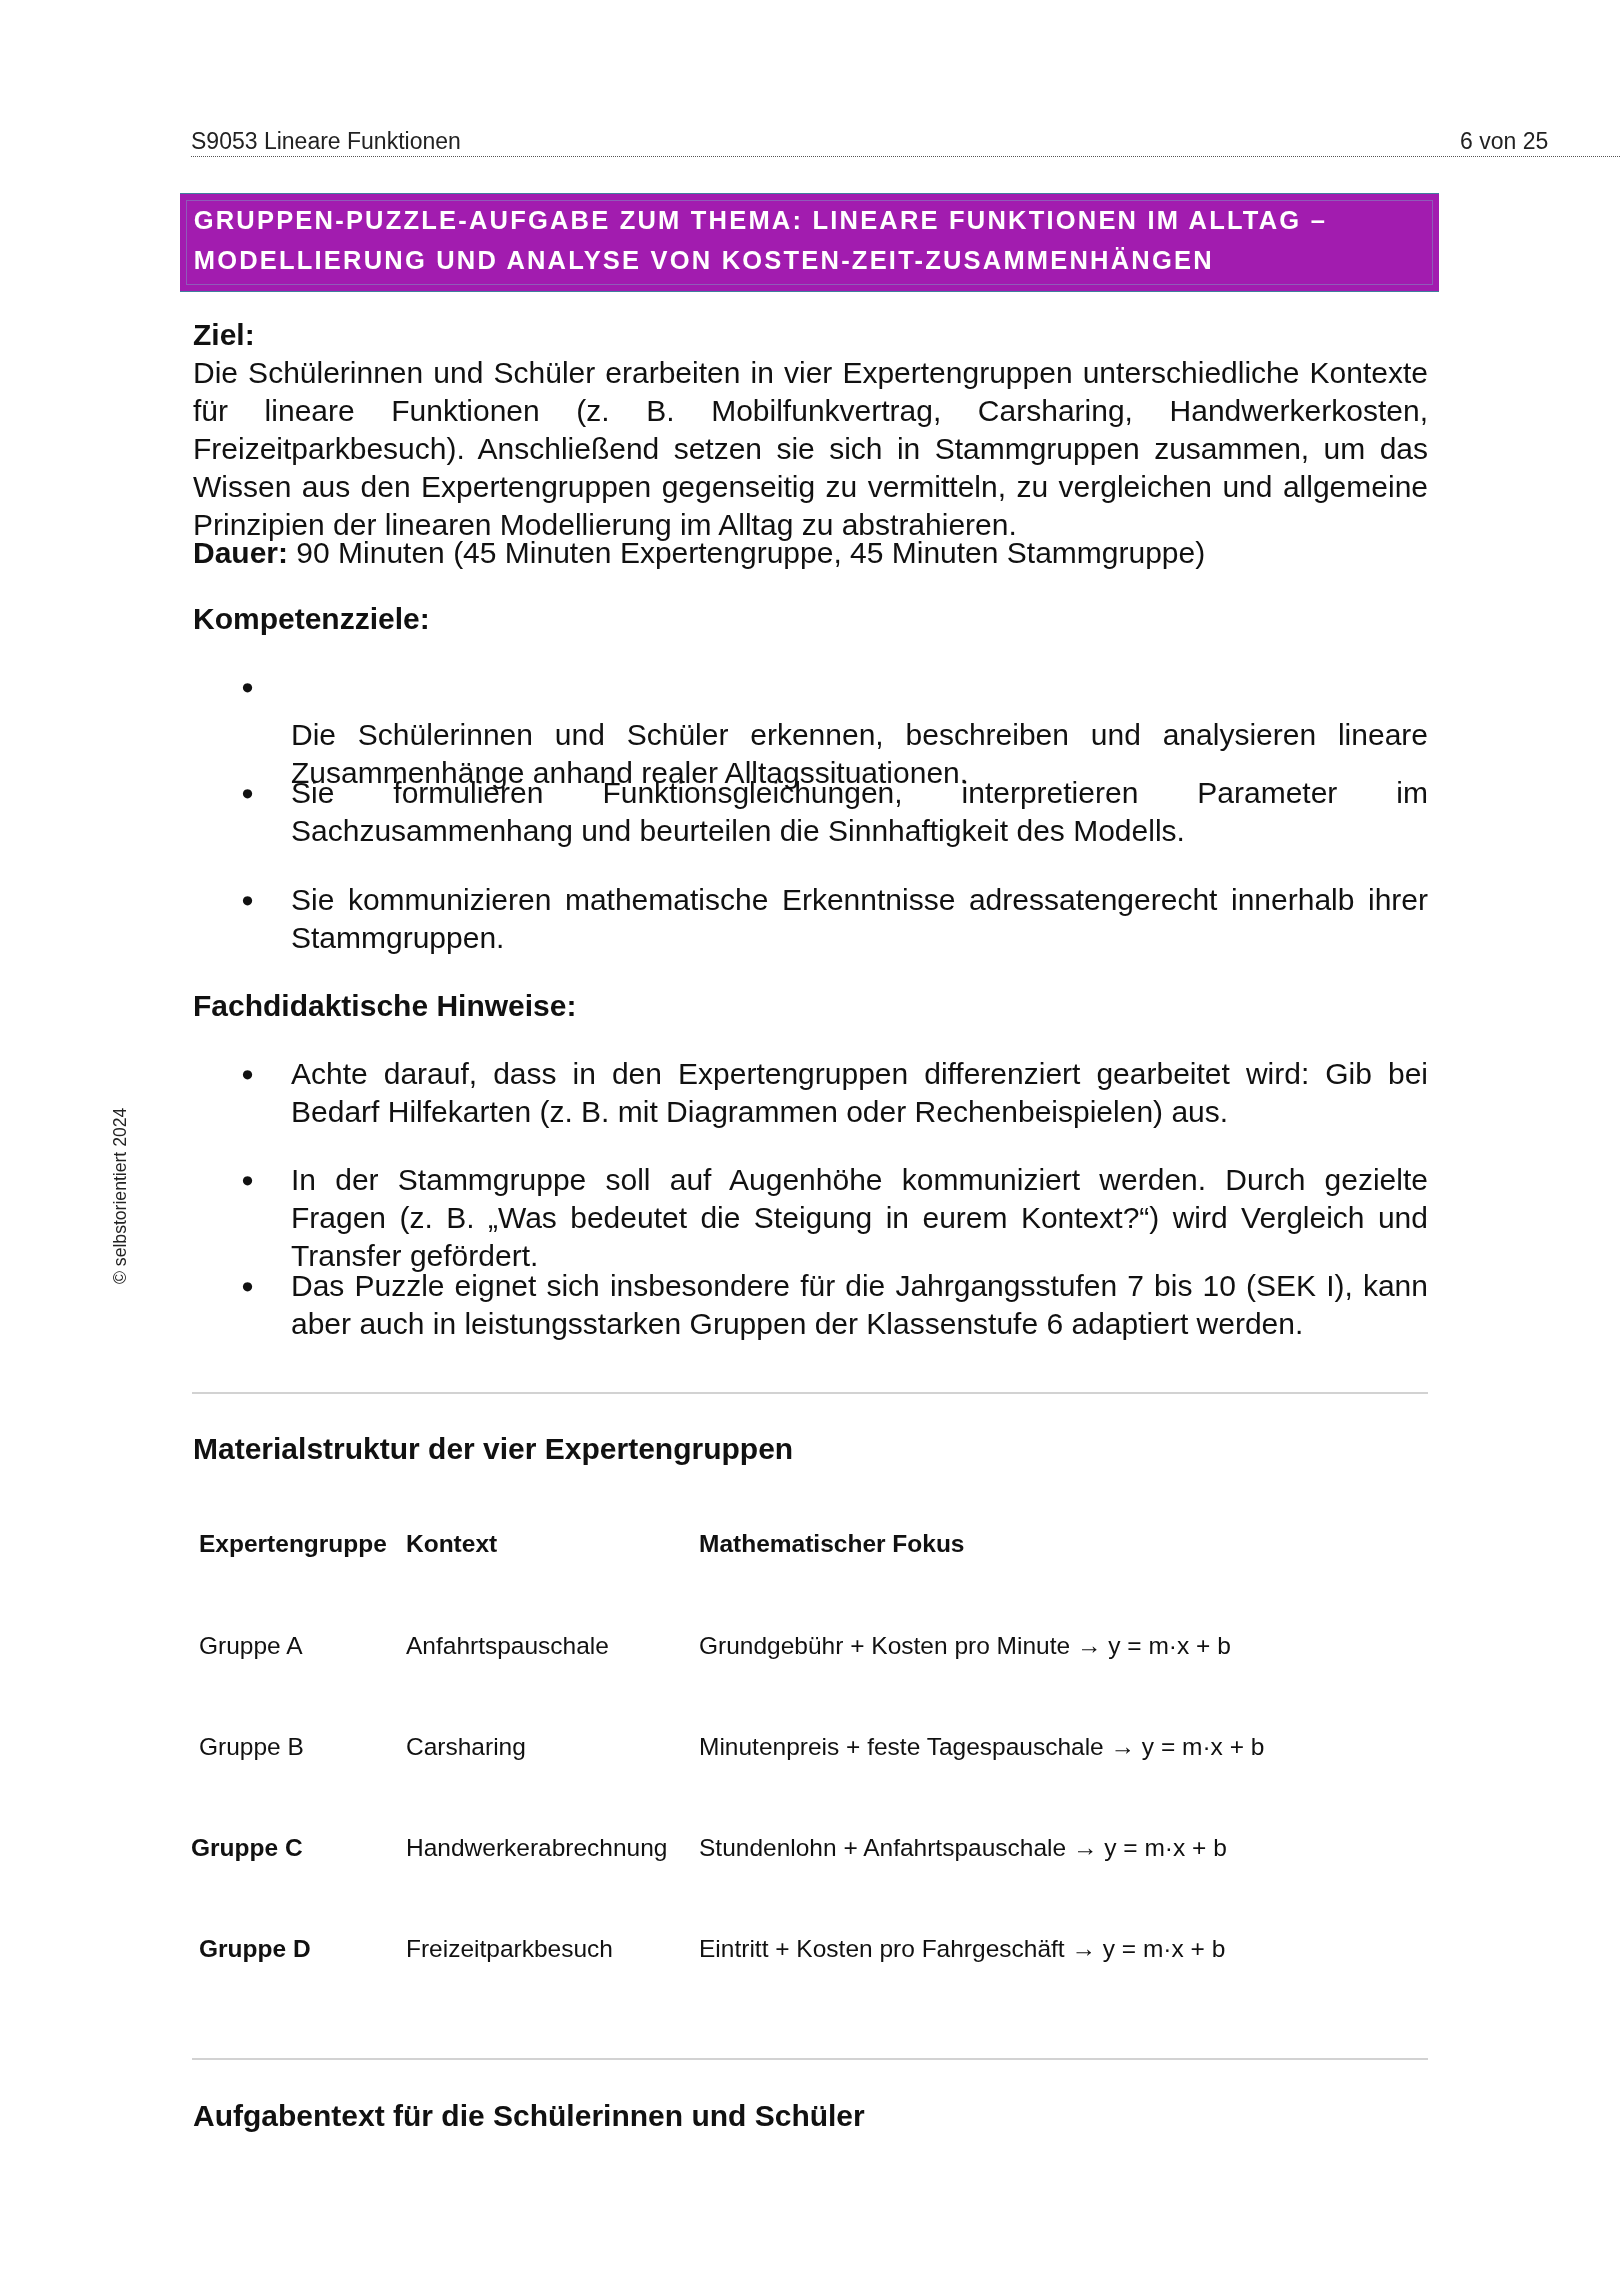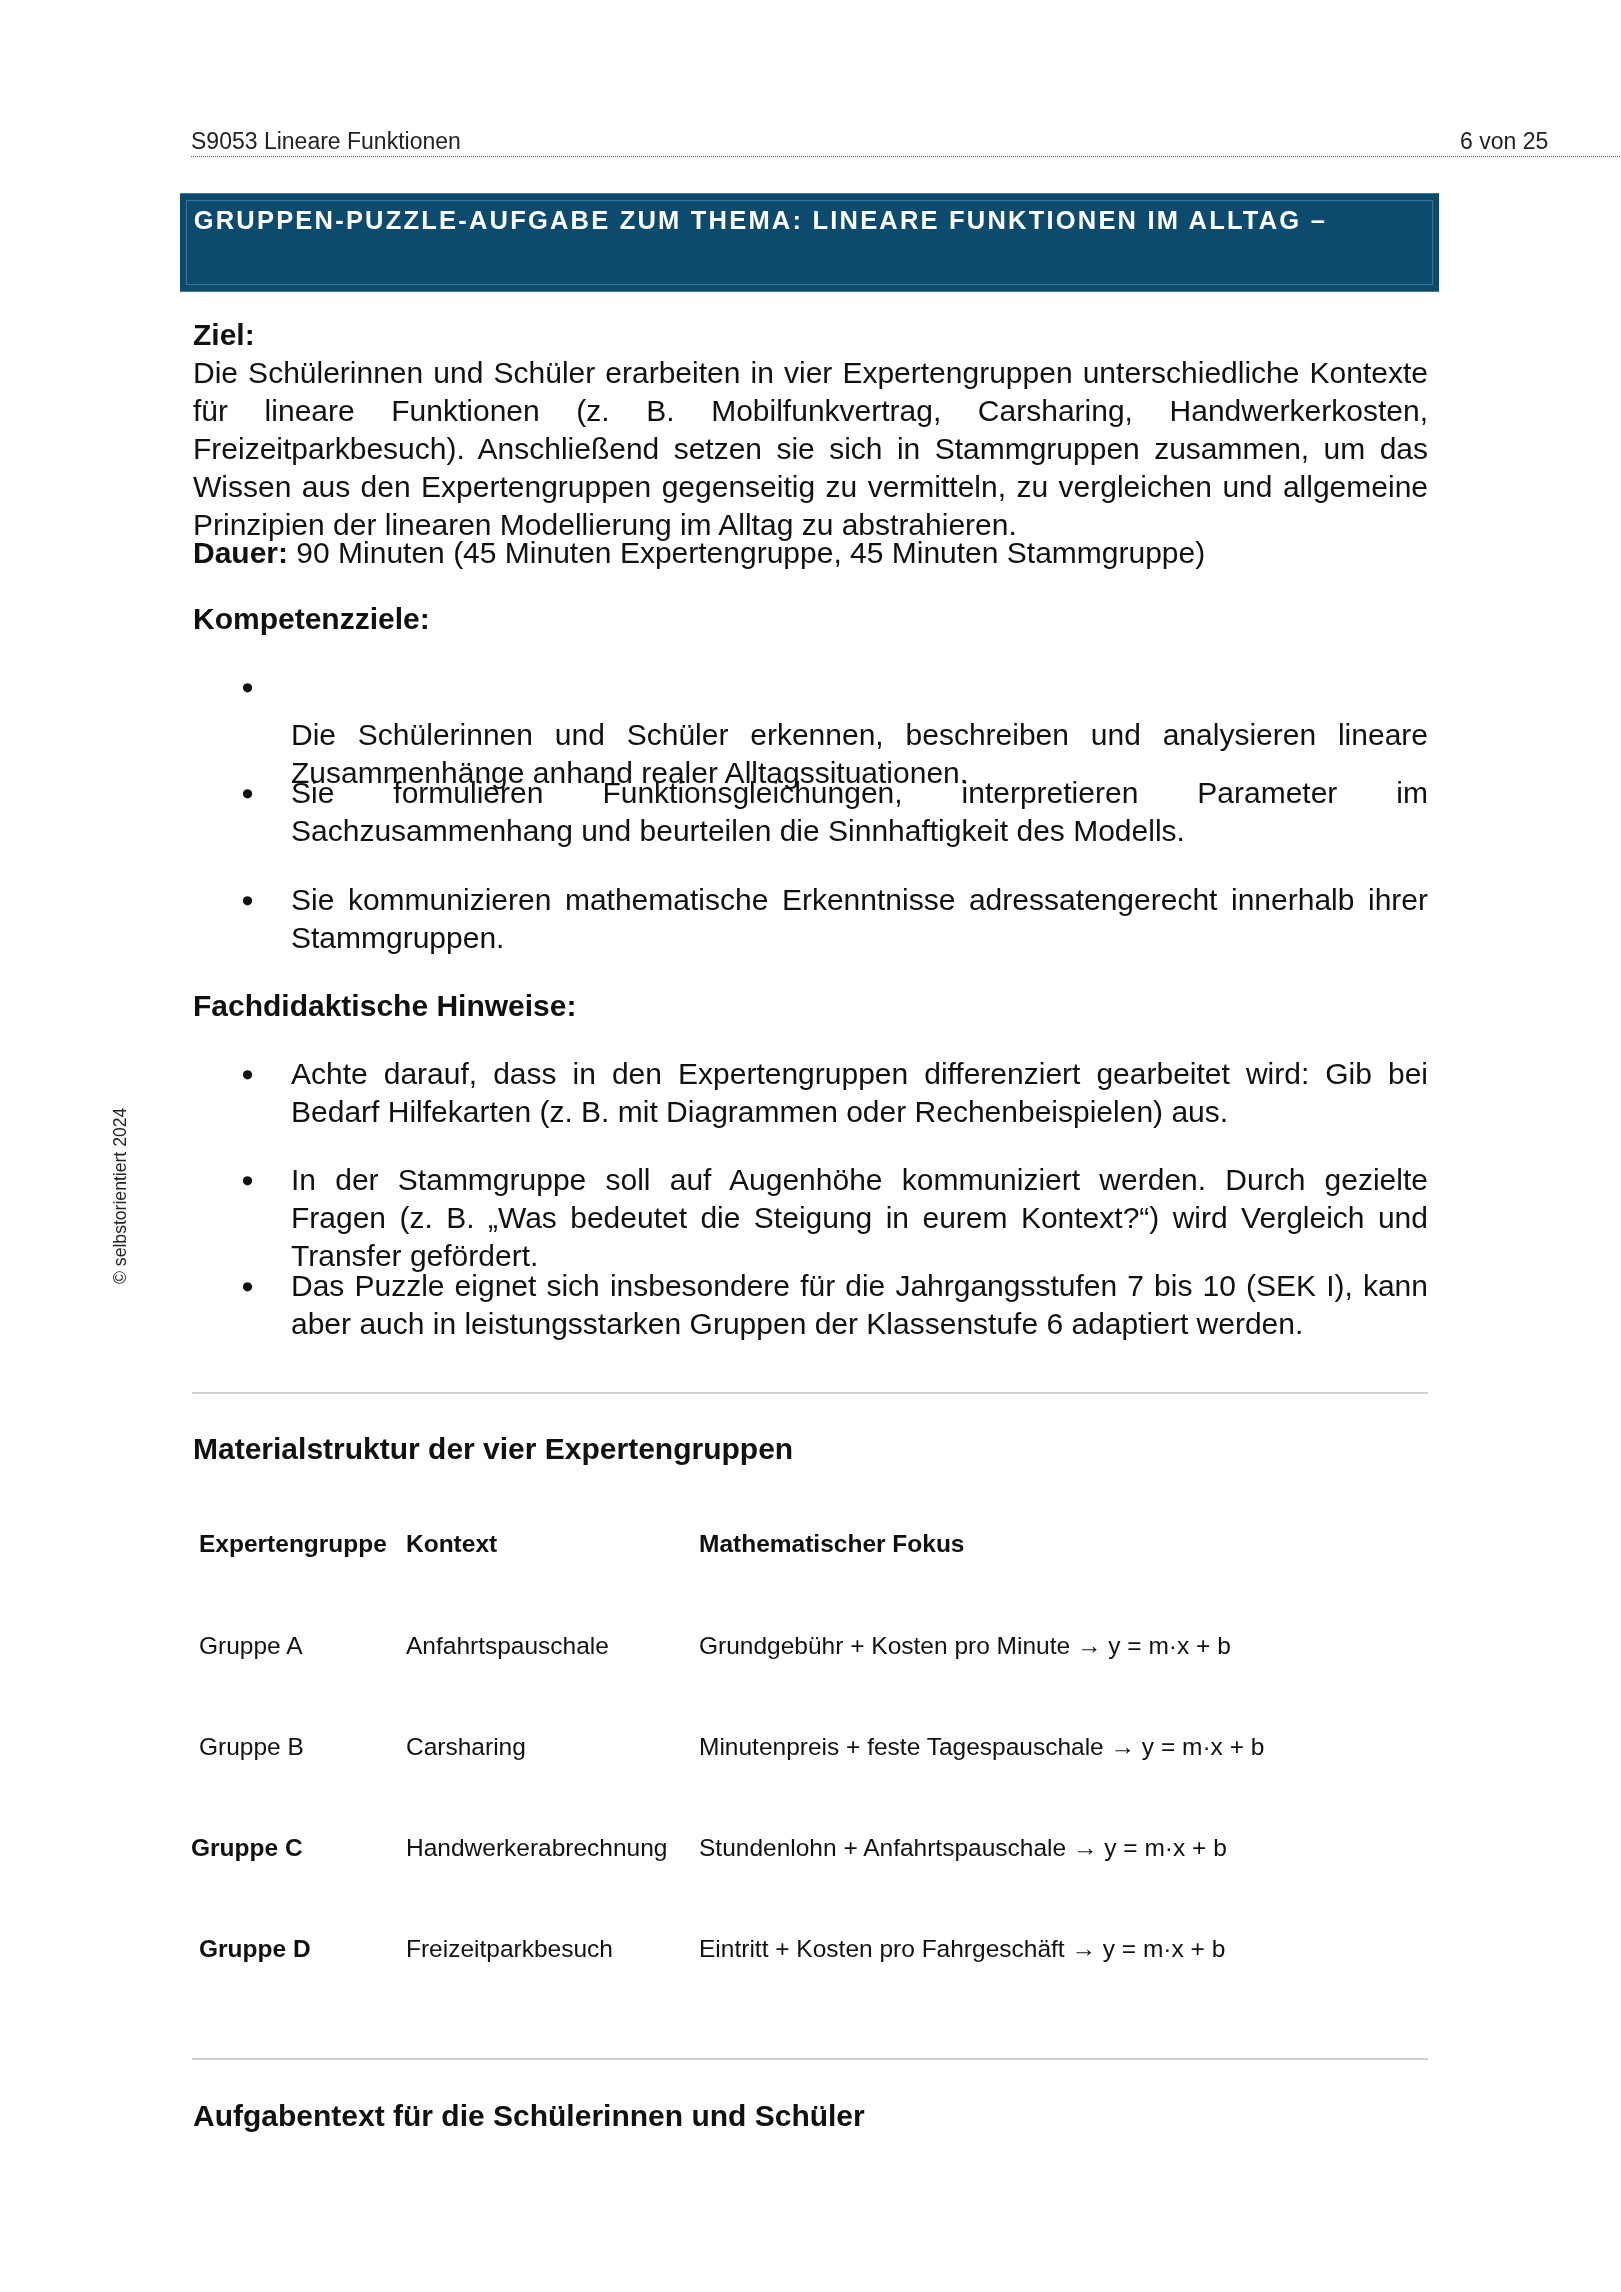--- a/index.html
+++ b/index.html
@@ -5,21 +5,21 @@
     html, body { margin: 0; padding: 0; background: #ffffff; }
     body { width: 1621px; height: 2293px; position: relative; overflow: hidden;
            font-family: "Liberation Sans", sans-serif; color: #111111; }
     .abs { position: absolute; white-space: nowrap; }
     .hdr { font-size: 23px; color: #222; top: 128px; }
     .hdr-left { left: 191px; }
     .hdr-right { left: 1460px; }
     .dotline { position: absolute; left: 191px; top: 156px; width: 1429px; height: 0;
                border-top: 1px dotted #555; }
     .title-box { position: absolute; left: 180px; top: 193px; width: 1259px; height: 99px;
-                 background: #0c4a6e; box-sizing: border-box;
+                 background: #a21caf; box-sizing: border-box;
                  border-top: 1px solid #3f7f9d; border-bottom: 1px solid #3f7f9d; }
     .title-box::before { content: ""; position: absolute; left: 5.9px; right: 5.9px; top: 5.9px; bottom: 5.9px;
                          border: 1px solid rgba(120,170,195,0.45); }
     .title-line { position: absolute; left: 13.7px; color: #ffffff; font-weight: bold;
                   font-size: 25.5px; letter-spacing: 2.2px; white-space: nowrap; }
     .t1 { top: 11.8px; }
     .t2 { top: 52px; }
     .body-text { font-size: 30px; line-height: 38px; }
     .para { position: absolute; left: 193px; width: 1235px; text-align: justify;
             text-align-last: left; }
@@ -33,20 +33,21 @@
   </style>
 </head>
 <body>
 
 <div class="abs hdr hdr-left">S9053 Lineare Funktionen</div>
 <div class="abs hdr hdr-right">6 von 25</div>
 <div class="dotline"></div>
 
 <div class="title-box">
   <div class="title-line t1">GRUPPEN-PUZZLE-AUFGABE ZUM THEMA: LINEARE FUNKTIONEN IM ALLTAG –</div>
+  <div class="title-line t2">MODELLIERUNG UND ANALYSE VON KOSTEN-ZEIT-ZUSAMMENHÄNGEN</div>
 </div>
 
 <div class="abs body-text bold" style="left:193px; top:316px;">Ziel:</div>
 <div class="para body-text" style="top:354px;">Die Schülerinnen und Schüler erarbeiten in vier Expertengruppen unterschiedliche Kontexte für lineare Funktionen (z. B. Mobilfunkvertrag, Carsharing, Handwerkerkosten, Freizeitparkbesuch). Anschließend setzen sie sich in Stammgruppen zusammen, um das Wissen aus den Expertengruppen gegenseitig zu vermitteln, zu vergleichen und allgemeine Prinzipien der linearen Modellierung im Alltag zu abstrahieren.</div>
 
 <div class="abs body-text" style="left:193px; top:534px;">
   <span class="bold">Dauer:</span><span> 90 Minuten (45 Minuten Expertengruppe, 45 Minuten Stammgruppe)</span>
 </div>
 
 <div class="abs body-text bold" style="left:193px; top:600px;">Kompetenzziele:</div>

